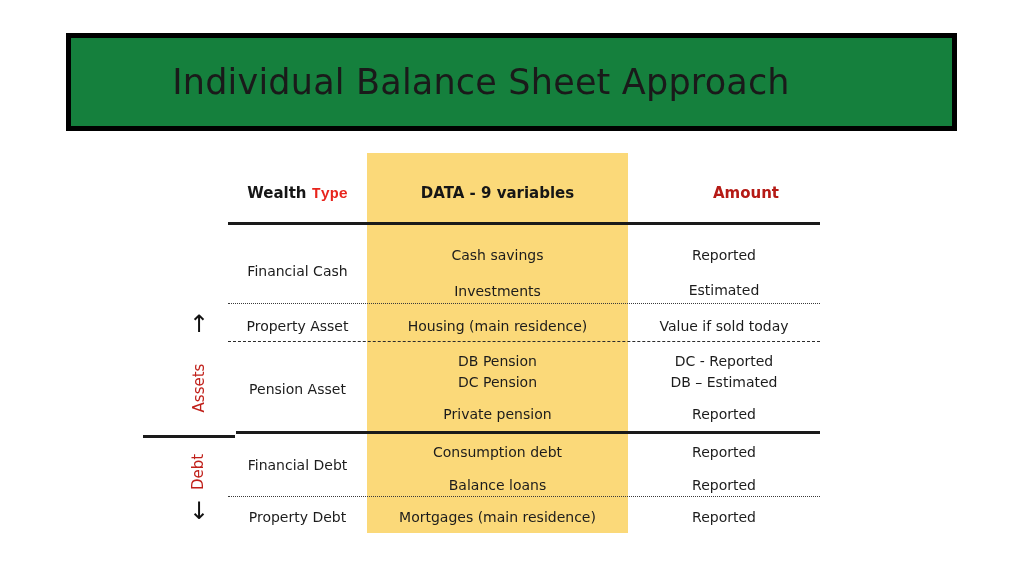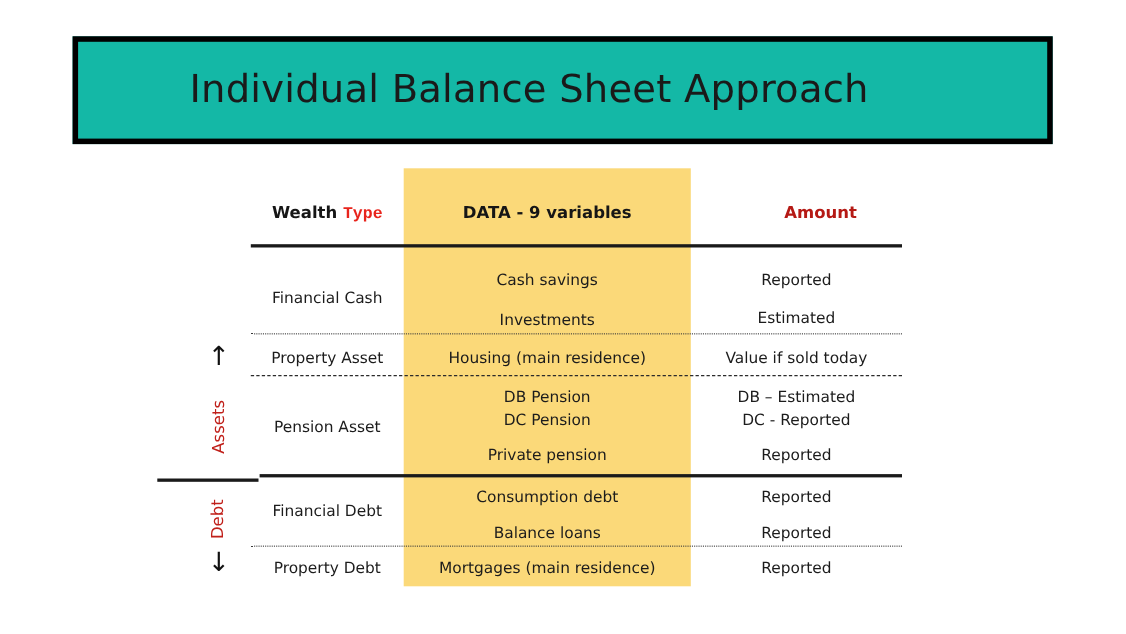--- a/index.html
+++ b/index.html
@@ -18,21 +18,21 @@
 
   
   #title-box {
     position: absolute;
     left: 66px;
     top: 33px;
     width: 891px;
     height: 98px;
     box-sizing: border-box;
     border: 5px solid #000000;
-    background: #14b8a6;
+    background: #15803d;
   }
   #title-text {
     position: absolute;
     left: 0;
     top: 0;
     width: 820px;
     height: 100%;
     display: flex;
     align-items: center;
     justify-content: center;
@@ -208,22 +208,22 @@
 </div>
 <div class="col-data cell" id="d-private">Private pension</div>
 <div class="col-data cell" id="d-consump">Consumption debt</div>
 <div class="col-data cell" id="d-loans">Balance loans</div>
 <div class="col-data cell" id="d-mortgage">Mortgages (main residence)</div>
 
 <div class="col-amount cell" id="a-cash">Reported</div>
 <div class="col-amount cell" id="a-invest">Estimated</div>
 <div class="col-amount cell" id="a-housing">Value if sold today</div>
 <div class="col-amount cell cell-multi" id="a-dbdc">
+  <div>DC - Reported</div>
   <div>DB – Estimated</div>
-  <div>DC - Reported</div>
 </div>
 <div class="col-amount cell" id="a-private">Reported</div>
 <div class="col-amount cell" id="a-consump">Reported</div>
 <div class="col-amount cell" id="a-loans">Reported</div>
 <div class="col-amount cell" id="a-mortgage">Reported</div>
 
 <div class="arrow" id="arrow-up">↑</div>
 <div class="side-label" id="side-assets">Assets</div>
 <div class="side-label" id="side-debt">Debt</div>
 <div class="arrow" id="arrow-down">↓</div>

